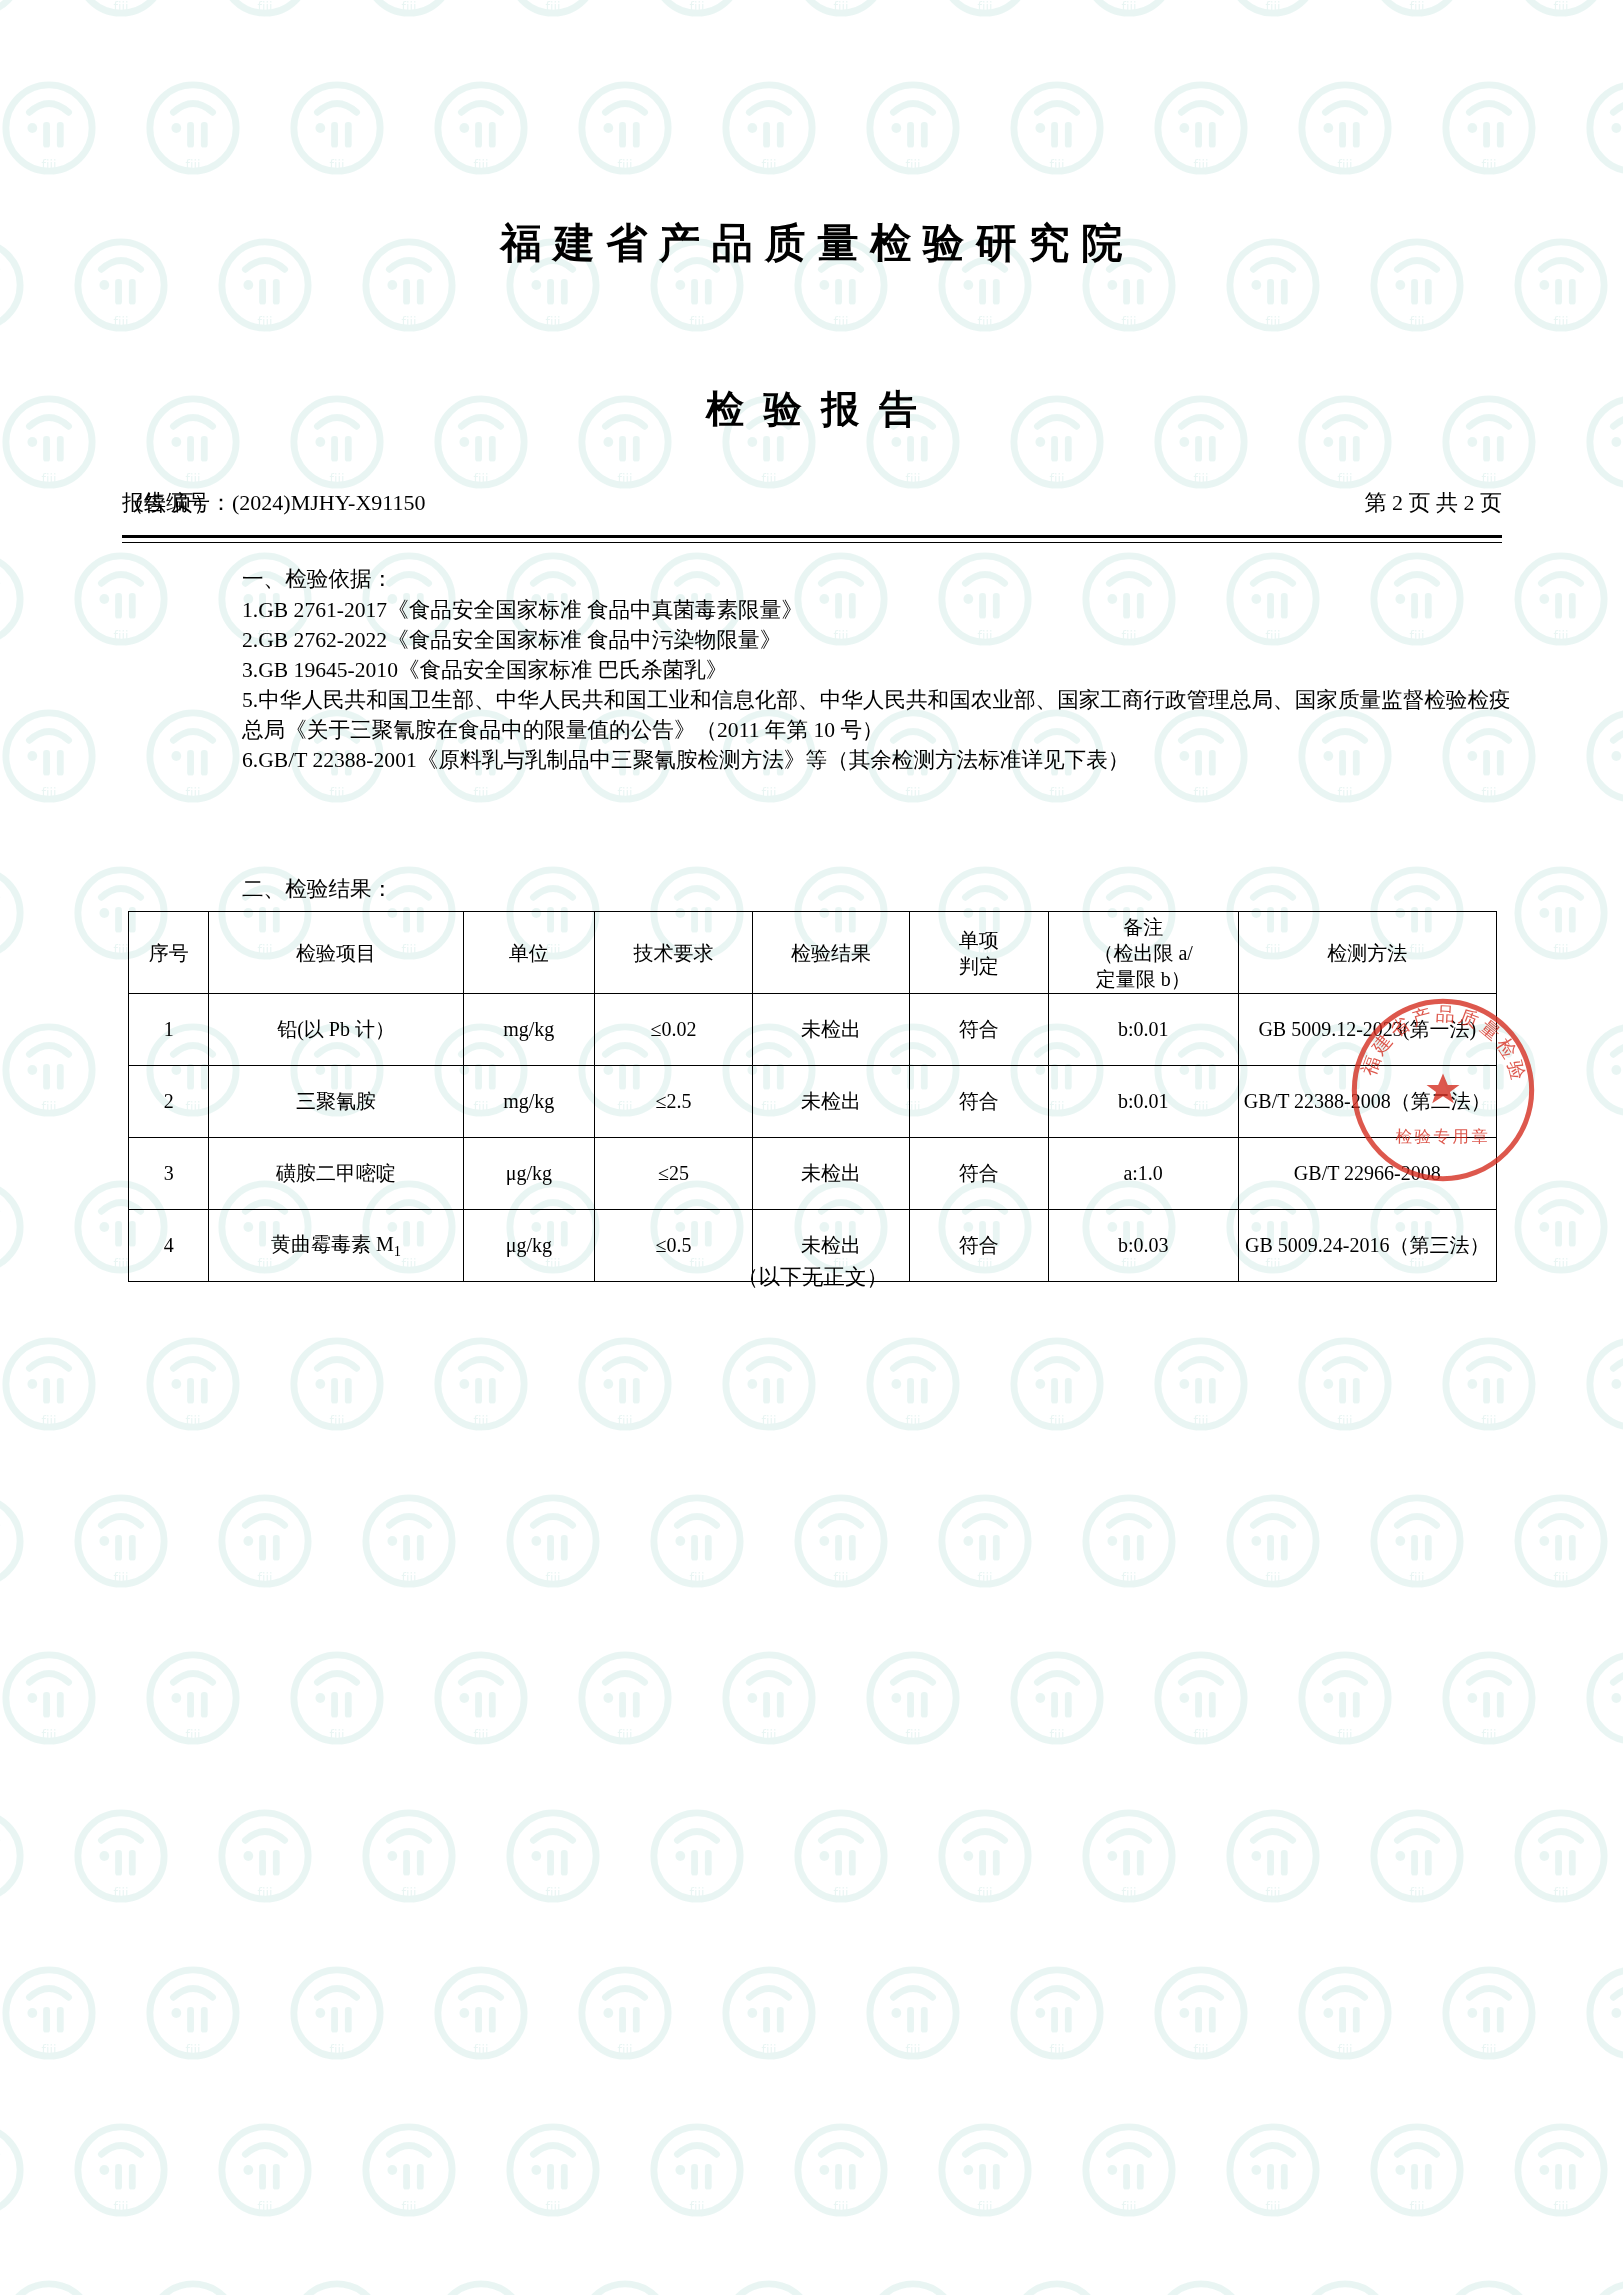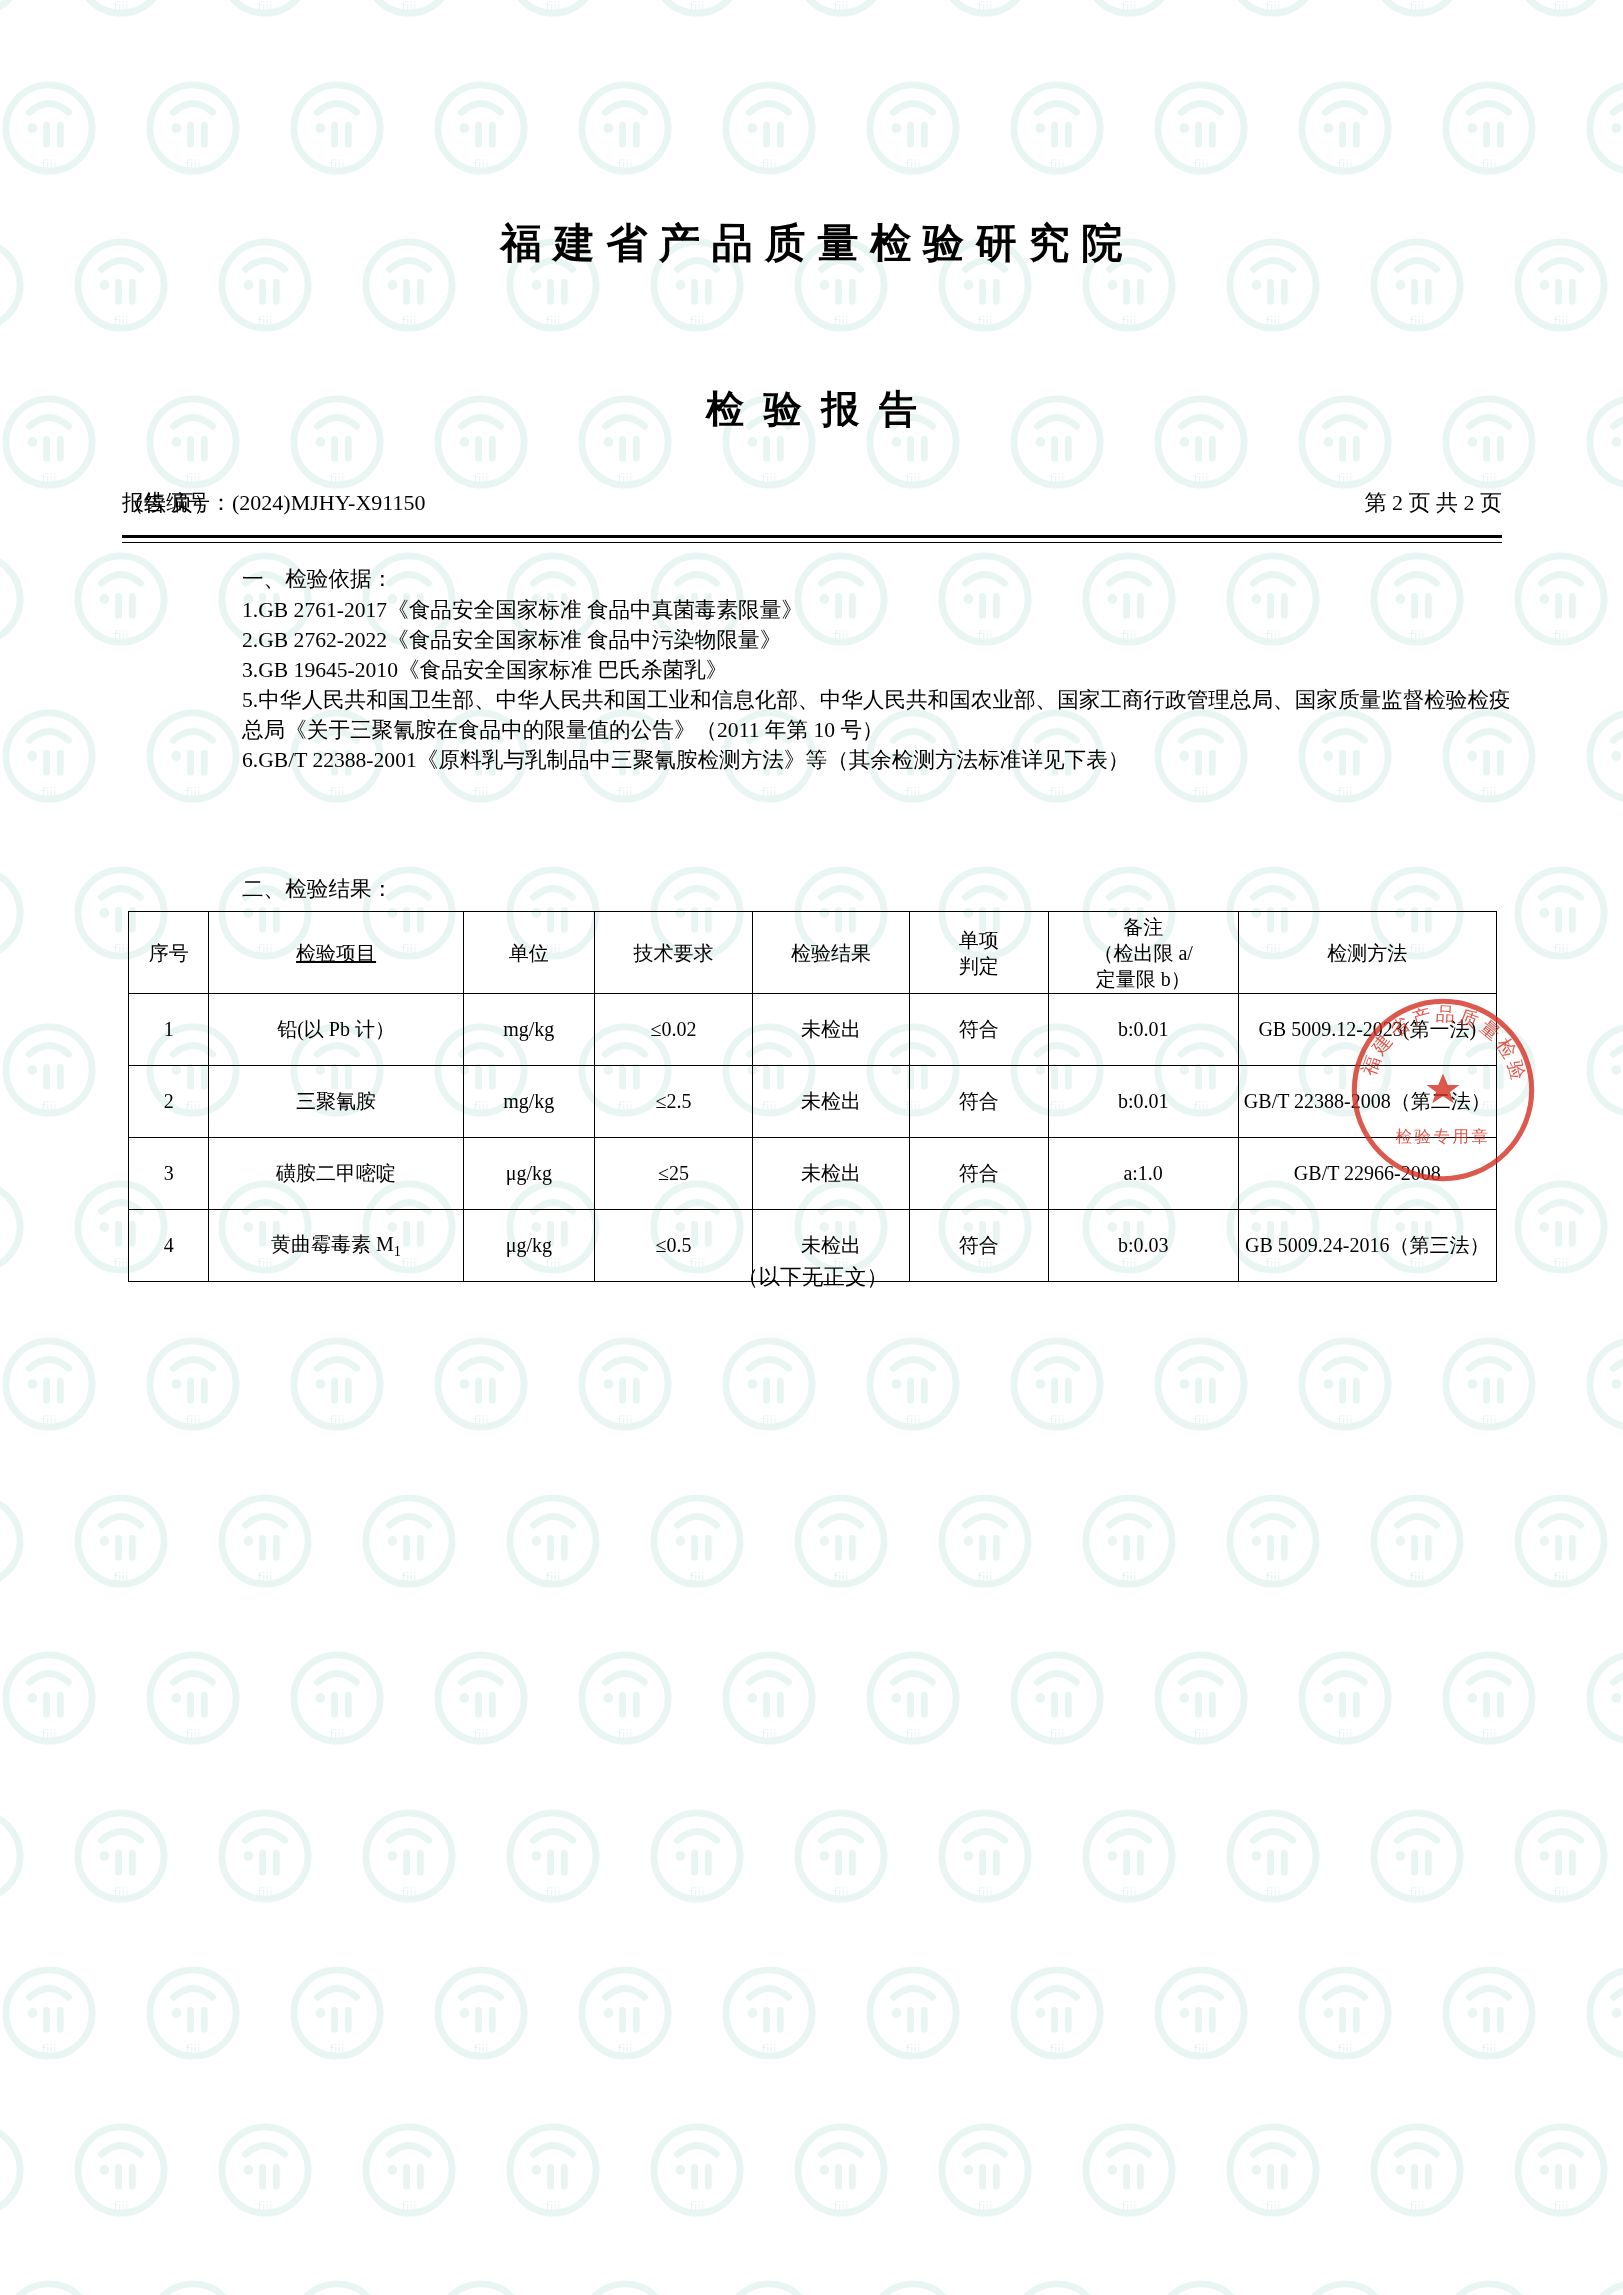--- a/index.html
+++ b/index.html
@@ -151,21 +151,21 @@
     padding: 0;
   }
   table.results thead td {
     height: 81px;
     line-height: 26px;
   }
   table.results tbody td {
     height: 71px;
   }
   .c-no     { width: 80px; }
-  .c-item   { width: 255px; text-decoration: underline; }
+  .c-item   { width: 255px; }
   .c-unit   { width: 131px; }
   .c-req    { width: 158px; }
   .c-res    { width: 157px; }
   .c-judge  { width: 139px; }
   .c-remark { width: 190px; }
   .c-method { width: 259px; }
 
   .sub {
     font-size: 14.4px;
     vertical-align: sub;

